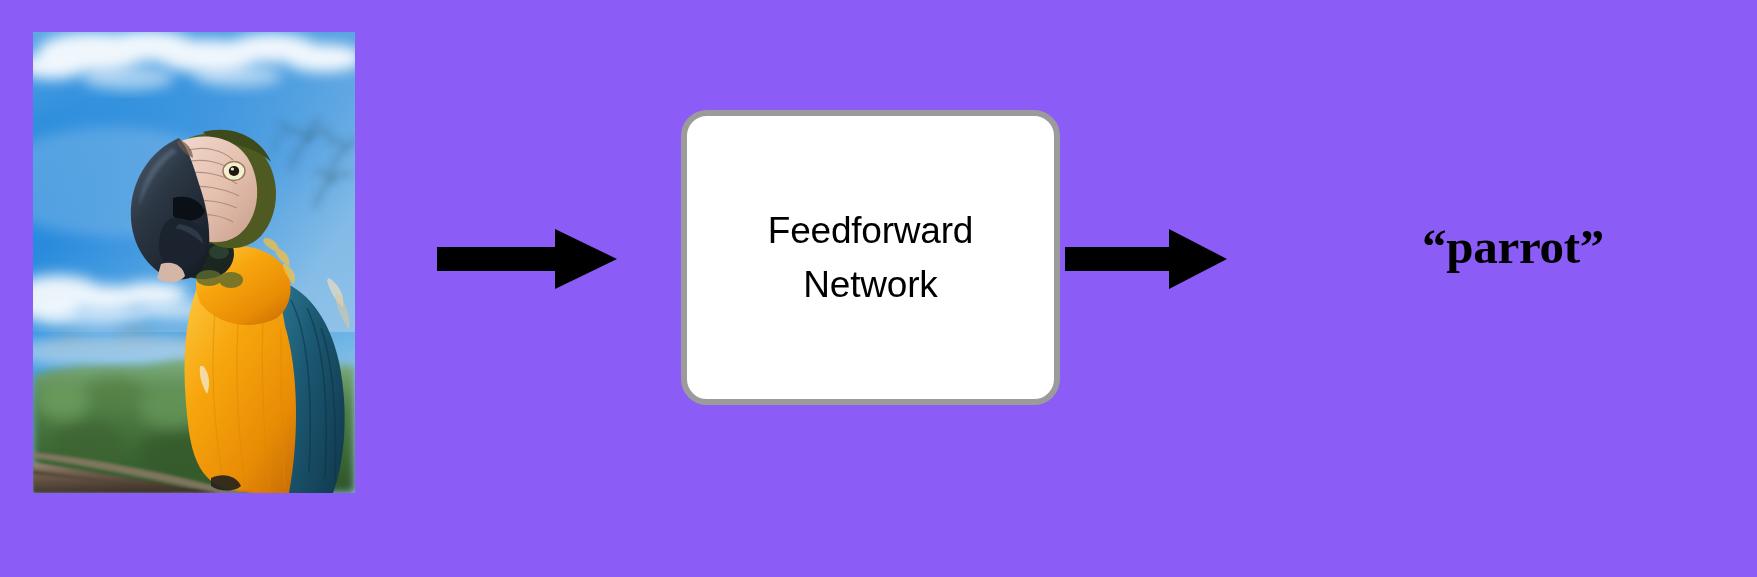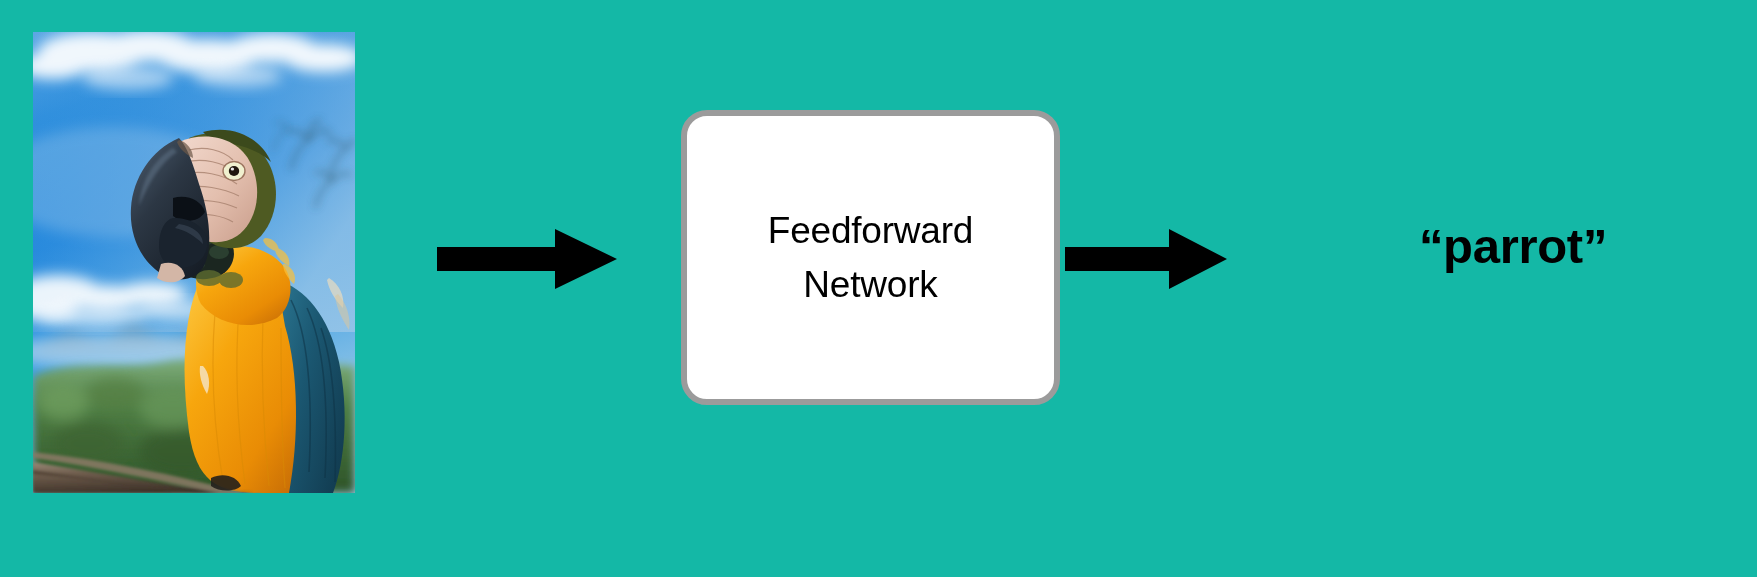--- a/index.html
+++ b/index.html
@@ -7,21 +7,21 @@
     padding: 0;
     background: #ffffff;
   }
   body {
     font-family: "Liberation Sans", sans-serif;
   }
   #canvas {
     position: relative;
     width: 1757px;
     height: 577px;
-    background: #14b8a6;
+    background: #8b5cf6;
     overflow: hidden;
   }
 
   
   .photo {
     position: absolute;
     left: 33px;
     top: 32px;
     width: 322px;
     height: 461px;
@@ -66,20 +66,21 @@
     position: absolute;
     left: 1278px;
     top: 218px;
     width: 470px;
     text-align: center;
     font-size: 49px;
     font-weight: bold;
     color: #000000;
     white-space: nowrap;
     letter-spacing: -0.3px;
+    font-family: Liberation Serif, serif;
   }
 </style>
 </head>
 <body>
 
 <div id="canvas">
 
   <div class="photo">
     <svg viewBox="0 0 322 461" preserveAspectRatio="none" xmlns="http://www.w3.org/2000/svg">
       <defs>

